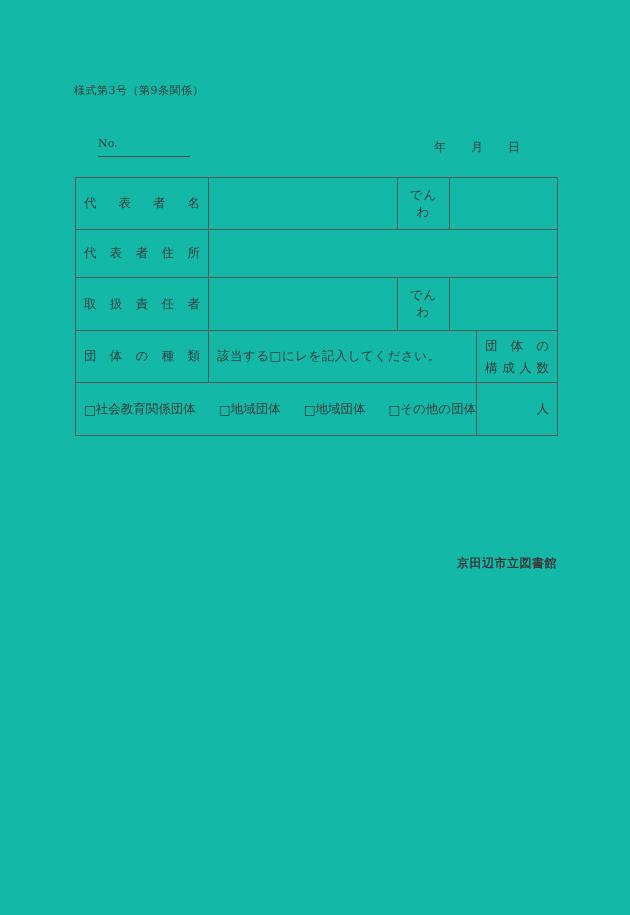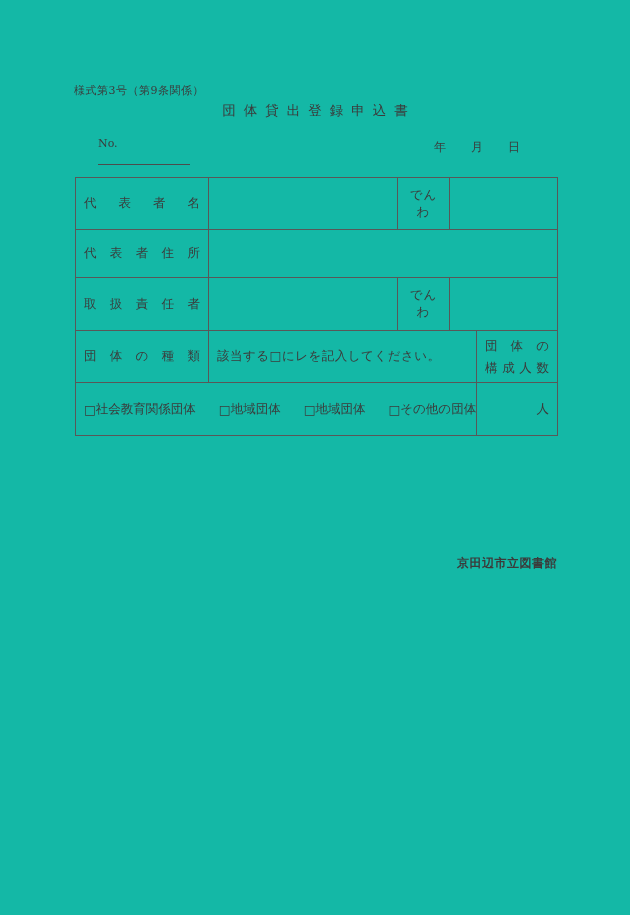--- a/index.html
+++ b/index.html
@@ -36,21 +36,21 @@
     letter-spacing: 8px;
     text-indent: 8px;
   }
   .no-field {
     position: absolute;
     left: 98px;
     top: 137px;
     width: 92px;
     border-bottom: 1px solid #4c4c4c;
     font-size: 11px;
-    padding-bottom: 14px;
+    padding-bottom: 6px;
   }
   .date-row {
     position: absolute;
     left: 434px;
     top: 139px;
     display: flex;
     gap: 25px;
     font-size: 12px;
   }
   table.form-table {
@@ -118,21 +118,20 @@
     font-weight: bold;
   }
 </style>
 </head>
 <body>
 
 <div class="page">
 
   <div class="form-number">様式第3号（第9条関係）</div>
 
-  <h1 class="title">団体貸出登録申込書</h1>
 
   <div class="no-field">
     <span>No.</span>
   </div>
 
   <div class="date-row">
     <span>年</span>
     <span>月</span>
     <span>日</span>
   </div>

